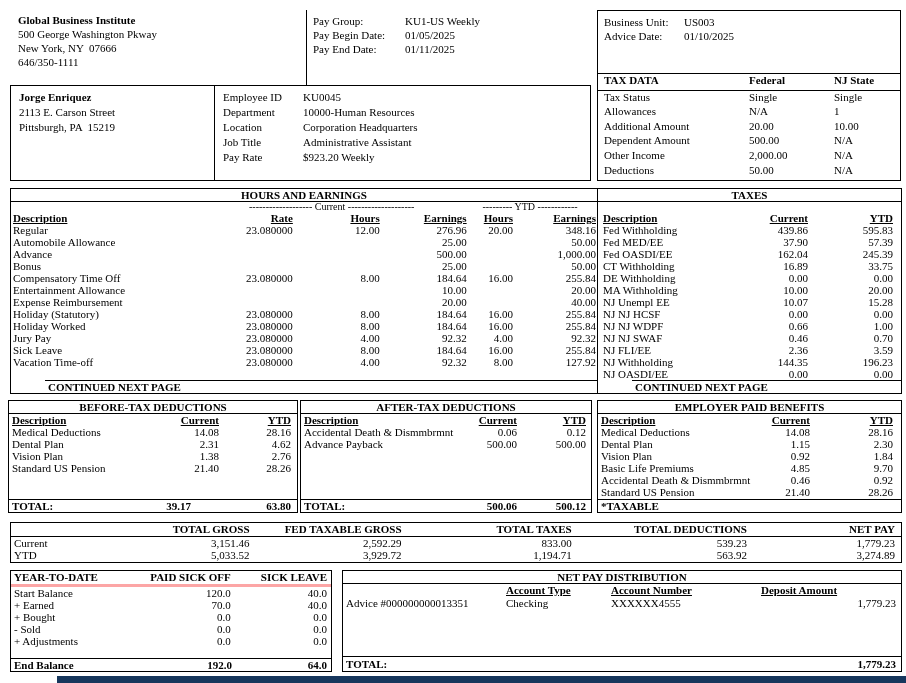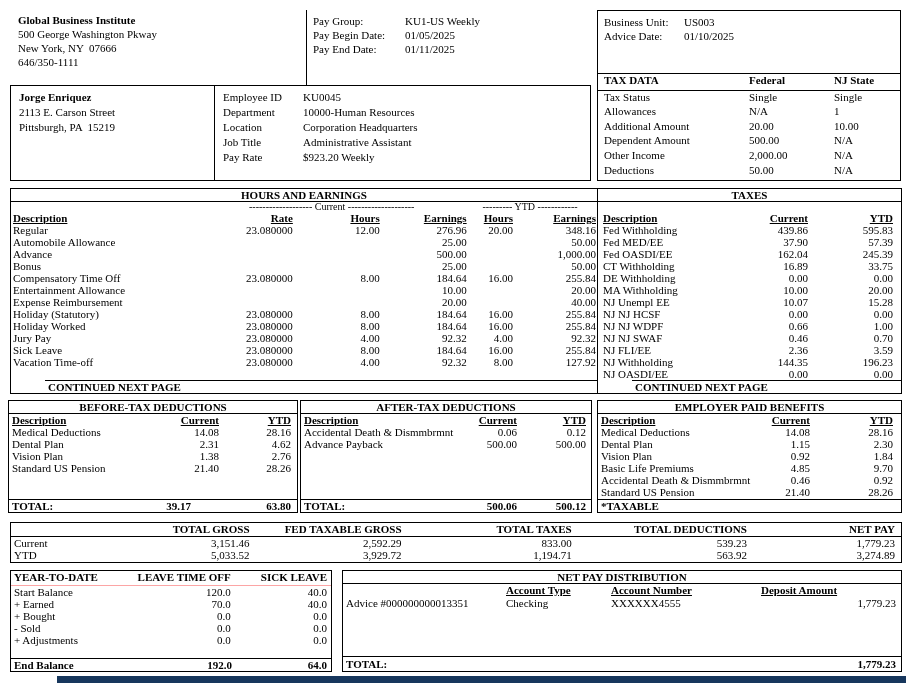--- a/index.html
+++ b/index.html
@@ -81,21 +81,21 @@
   #totalsbox { left: 10px; top: 522px; width: 892px; height: 41px; }
   .tot-table col:nth-child(1){width:100px;} .tot-table col:nth-child(2){width:137px;} .tot-table col:nth-child(3){width:151px;}
   .tot-table col:nth-child(4){width:169px;} .tot-table col:nth-child(5){width:174px;} .tot-table col:nth-child(6){width:153px;}
   .tot-table th { height: 13px; font-weight: bold; text-align: right; border-bottom: 1px solid #000; }
   .tot-table td { height: 13px; text-align: right; }
   .tot-table .pl { text-align: left; padding-left: 3px; }
   .tot-table .pr { padding-right: 6px; }
   
   #ytdbox { left: 10px; top: 570px; width: 322px; height: 102px; }
   .ytd-table col:nth-child(1){width:112px;} .ytd-table col:nth-child(2){width:105px;} .ytd-table col:nth-child(3){width:99px;}
-  .ytd-table th { height: 14px; font-weight: bold; border-bottom: 1px solid #fca5a5; text-align: right; }
+  .ytd-table th { height: 14px; font-weight: bold; border-bottom: 3px solid #fca5a5; text-align: right; }
   .ytd-table td { height: 11.8px; text-align: right; }
   .ytd-table .pl { text-align: left; padding-left: 3px; }
   .ytd-table .pr { padding-right: 4px; }
   .ytd-end { position: absolute; left: 0; right: 0; bottom: 0; height: 13px; line-height: 13px; border-top: 1px solid #000; font-weight: bold; display: flex; }
   .ytd-end .lbl { padding-left: 3px; flex: 1; }
   .ytd-end .pto { width: 100px; text-align: right; }
   .ytd-end .sick { width: 95px; text-align: right; margin-right: 4px; }
   
   #distbox { left: 342px; top: 570px; width: 560px; height: 102px; }
   .dist-title { height: 13px; line-height: 12px; text-align: center; font-weight: bold; border-bottom: 1px solid #000; }
@@ -611,21 +611,21 @@
 <div class="box" id="ytdbox">
   <table class="ytd-table">
     <colgroup>
         <col>
         <col>
         <col>
       </colgroup>
     <thead>
       <tr>
         <th class="pl">YEAR-TO-DATE</th>
-        <th>LEAVE TIME OFF</th>
+        <th>PAID SICK OFF</th>
         <th class="pr">SICK LEAVE</th>
       </tr>
     </thead>
     <tbody>
         <tr>
         <td class="pl">Start Balance</td>
         <td>120.0</td>
         <td class="pr">40.0</td>
       </tr>
         <tr>

